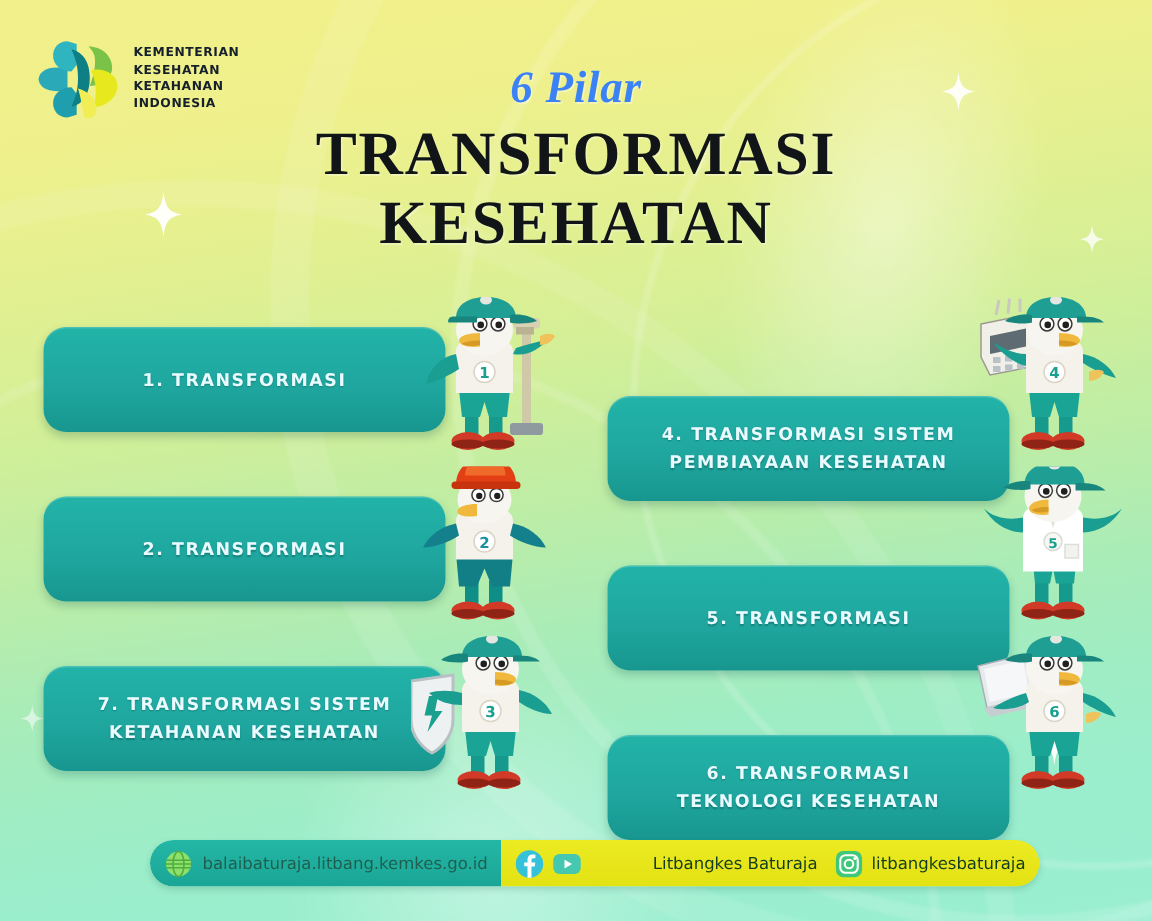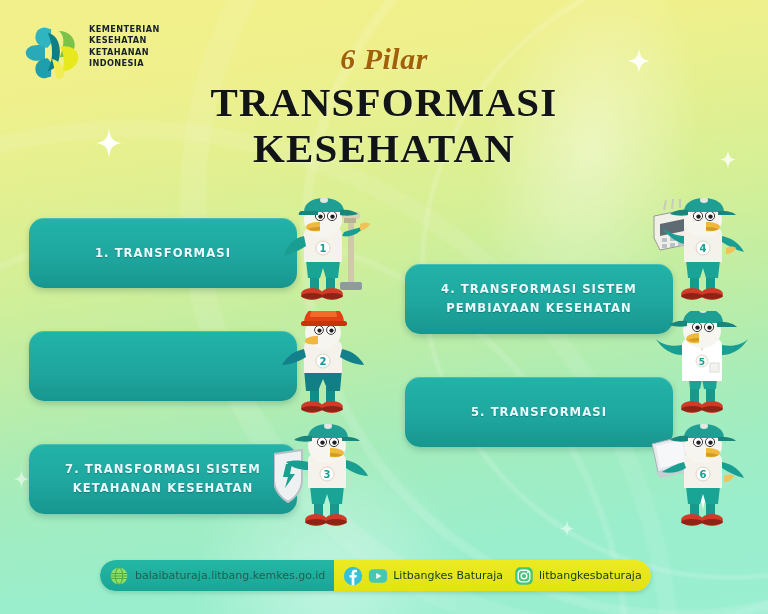--- a/index.html
+++ b/index.html
@@ -51,34 +51,34 @@
   }
   .glowline.g2 {
     left: 180px; top: 430px; width: 300px; height: 300px;
     background: radial-gradient(ellipse at 50% 50%, rgba(255,255,255,0.38) 0%, rgba(255,255,255,0) 65%);
     transform: rotate(-18deg);
   }
   
   .star { position: absolute; pointer-events: none; }
 
   
-  .logo-wrap { position: absolute; left: 24px; top: 24px; display: flex; align-items: flex-start; gap: 9px; }
+  .logo-wrap { position: absolute; left: 24px; top: 24px; display: flex; align-items: center; gap: 9px; }
   .logo-mark { width: 56px; height: 56px; flex: 0 0 auto; }
   .logo-text {
     font-family: "DejaVu Sans", sans-serif;
     font-size: 8.2px; font-weight: 700; line-height: 1.38;
     letter-spacing: 0.4px; color: #16202a; white-space: nowrap;
   }
 
   
   .heading { position: absolute; left: 0; right: 0; top: 42px; text-align: center; }
   .heading .pilar {
     font-family: "Liberation Serif", "DejaVu Serif", serif;
     font-style: italic; font-weight: 700;
-    font-size: 30px; color: #a16207; letter-spacing: 0.5px;
+    font-size: 30px; color: #3b82f6; letter-spacing: 0.5px;
     text-shadow: 1px 1px 0 rgba(255,255,255,0.35);
     text-align: center;
   }
   .heading .l1, .heading .l2 {
     font-family: "Liberation Serif", "DejaVu Serif", serif;
     font-weight: 700; color: #111518;
     letter-spacing: 1.2px; line-height: 1.08;
     text-shadow: 1px 1px 0 rgba(255,255,255,0.30);
   }
   .heading .l1 { font-size: 41px; margin-top: 4px; }
@@ -135,21 +135,21 @@
     background: linear-gradient(180deg,#ecea22 0%, #e3e213 100%);
     border-radius: 0 16px 16px 0;
     gap: 5px;
   }
   .foot-text {
     font-family: "DejaVu Sans", sans-serif;
     font-size: 11px; font-weight: 500; white-space: nowrap;
   }
   .foot-seg.teal .foot-text { color: #1f5f50; }
   .foot-seg.yellow .foot-text { color: #123d1e; }
-  .foot-seg.yellow .foot-text.sp { margin-right: 6px; }
+  .foot-seg.yellow .foot-text.sp { margin-right: 6px; margin-left: 42px; }
   .ico { width: 20px; height: 20px; flex: 0 0 auto; display: block; }
 </style>
 </head>
 <body>
 
 <div class="bg-layer">
   <div class="swoosh s1"></div>
   <div class="swoosh s2"></div>
   <div class="swoosh s3"></div>
   <div class="swoosh s4"></div>
@@ -307,20 +307,21 @@
         <path d="M38 12 C30 11 24 13 20 16 C26 18 34 18 38 17 Z" fill="#19867e"></path>
         <ellipse cx="54" cy="2" rx="4" ry="3" fill="#e6e6e0"></ellipse>
       </svg>
     </div>
   </div>
 
   <div class="row">
 
     <div class="cell left">
       <div class="pill">
+        <div class="pill-line">2. TRANSFORMASI</div>
       </div>
       <svg class="mascot" viewBox="0 0 104 108">
         <rect x="36" y="76" width="9" height="17" fill="#0f8e88"></rect>
         <rect x="52" y="76" width="9" height="17" fill="#0f8e88"></rect>
         <ellipse cx="38" cy="96" rx="11" ry="6" fill="#d13a26"></ellipse>
         <ellipse cx="58" cy="96" rx="11" ry="6" fill="#d13a26"></ellipse>
         <ellipse cx="38" cy="98" rx="11" ry="3" fill="#8f2416"></ellipse>
         <ellipse cx="58" cy="98" rx="11" ry="3" fill="#8f2416"></ellipse>
         <path d="M30 58 L68 58 L66 80 L54 80 L49 68 L44 80 L32 80 Z" fill="#127f86"></path>
         <path d="M30 36 C30 30 38 26 49 26 C60 26 68 30 68 36 L68 62 L30 62 Z" fill="#f4f2ea"></path>
@@ -410,20 +411,24 @@
         <circle cx="48.5" cy="18.6" r="2.2" fill="#20211f"></circle>
         <circle cx="60.5" cy="18.6" r="2.2" fill="#20211f"></circle>
         <path d="M34 14 C34 4 44 0 54 0 C65 0 74 5 74 14 Z" fill="#1f9e94"></path>
         <path d="M72 13 C80 13 84 15 86 17 L68 17 L68 13 Z" fill="#19867e"></path>
         <path d="M38 12 C30 11 24 13 20 16 C26 18 34 18 38 17 Z" fill="#19867e"></path>
         <ellipse cx="54" cy="2" rx="4" ry="3" fill="#e6e6e0"></ellipse>
       </svg>
     </div>
 
     <div class="cell right">
+      <div class="pill">
+        <div class="pill-line">6. TRANSFORMASI</div>
+        <div class="pill-line">TEKNOLOGI KESEHATAN</div>
+      </div>
       <svg class="mascot" viewBox="0 0 104 108">
 
         <path d="M2 20 L34 12 L40 40 L8 48 Z" fill="#e7eaec" stroke="#a8b0b4"></path>
         <path d="M6 22 L32 16 L36 38 L10 44 Z" fill="#f5f7f8"></path>
         <path d="M6 48 L42 40 L46 46 L10 54 Z" fill="#c7ced2"></path>
         <rect x="40" y="76" width="9" height="17" fill="#169a8e"></rect>
         <rect x="56" y="76" width="9" height="17" fill="#169a8e"></rect>
         <ellipse cx="42" cy="96" rx="11" ry="6" fill="#d13a26"></ellipse>
         <ellipse cx="62" cy="96" rx="11" ry="6" fill="#d13a26"></ellipse>
         <ellipse cx="42" cy="98" rx="11" ry="3" fill="#8f2416"></ellipse>

